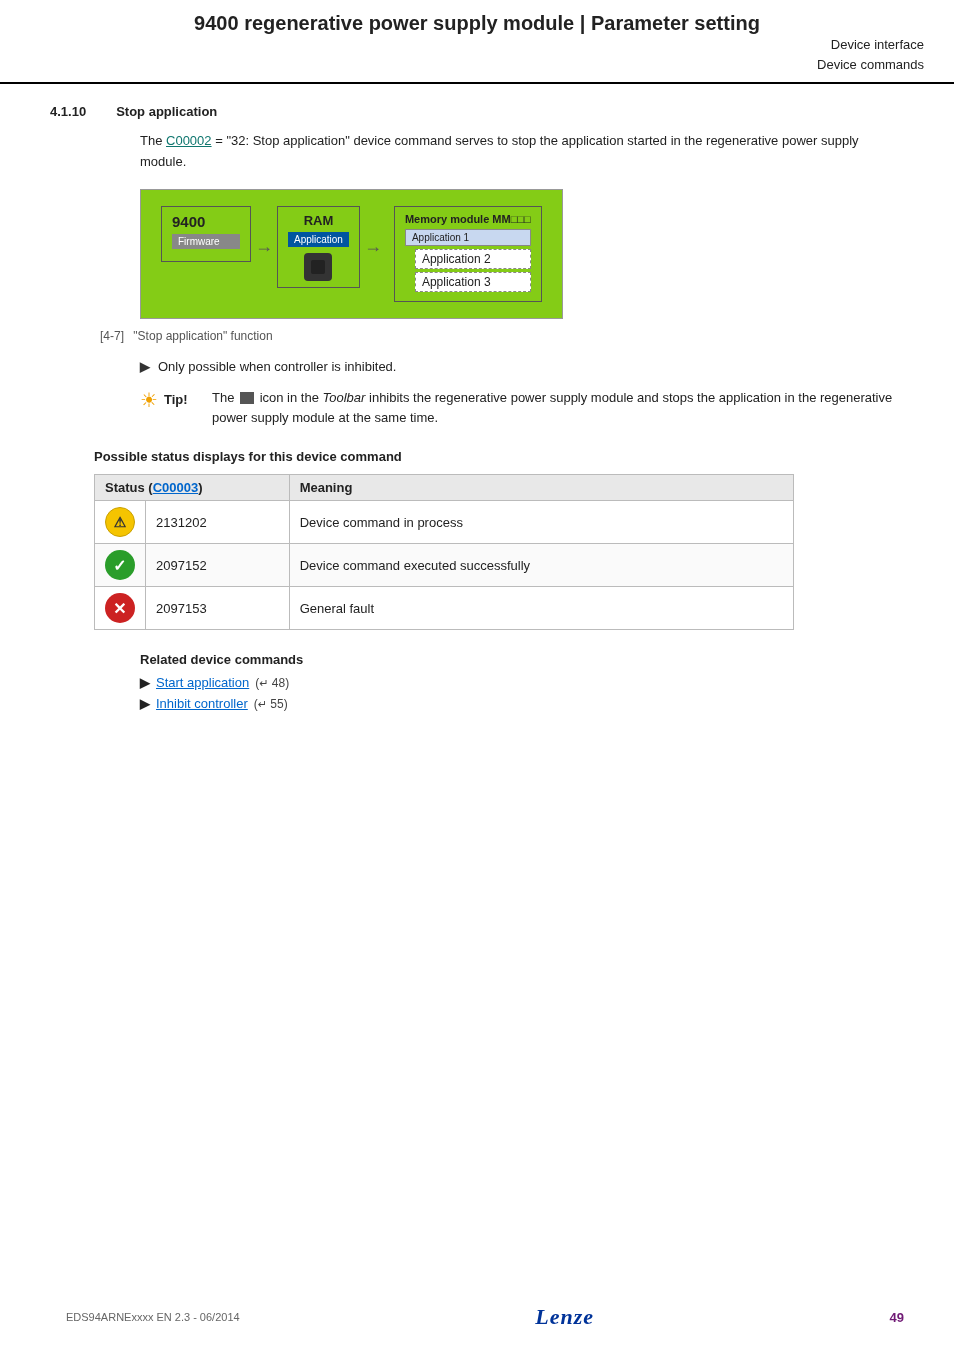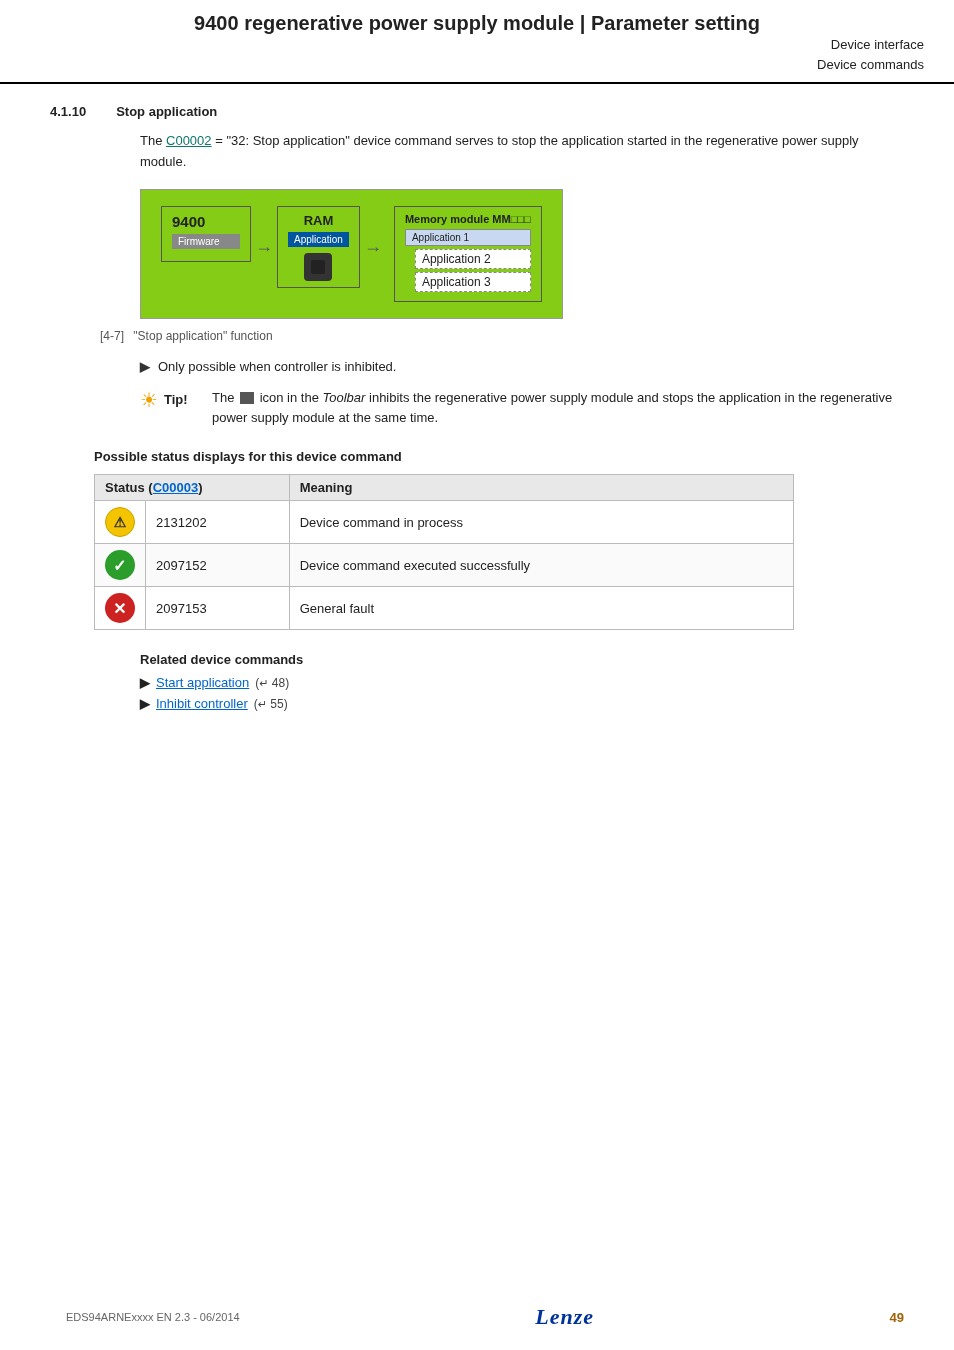--- a/index.html
+++ b/index.html
@@ -370,21 +370,21 @@
       font-size: 22px;
       font-weight: bold;
       font-style: italic;
       color: #003399;
       font-family: serif;
       letter-spacing: 1px;
     }
     .footer-page {
       font-size: 13px;
       font-weight: bold;
-      color: #a16207;
+      color: #701a75;
     }
 
     .tip-row {
       display: flex;
       align-items: flex-start;
       gap: 8px;
     }
   </style>
 </head>
 <body>

